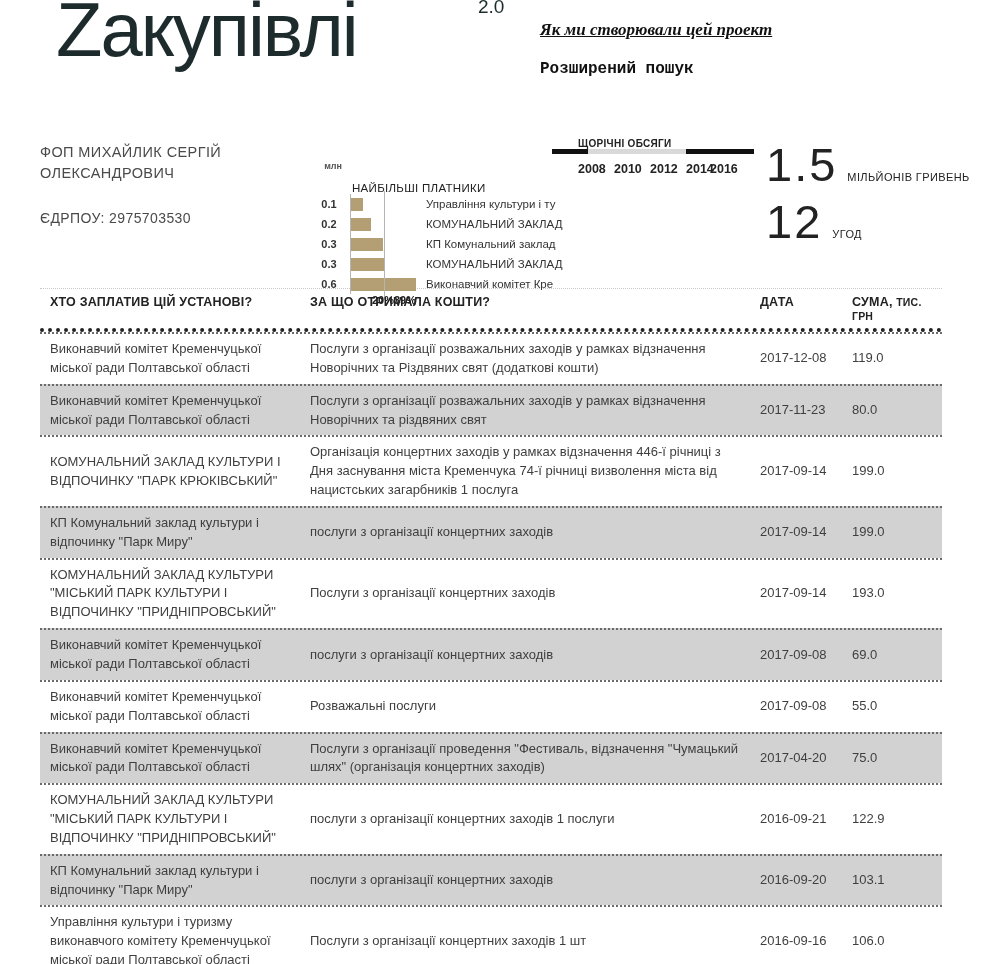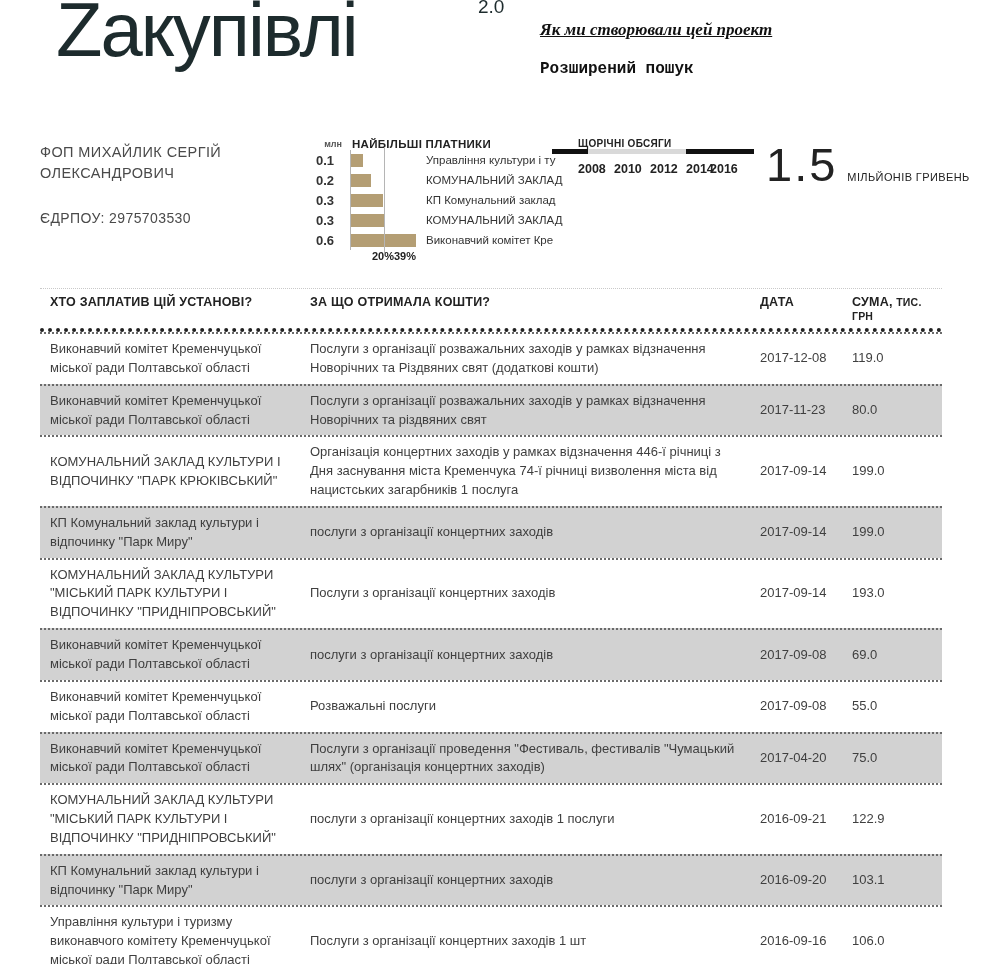--- a/index.html
+++ b/index.html
@@ -32,23 +32,23 @@
   }
   
   .infoband{position:relative;height:178px;}
   .profile{position:absolute;left:40px;top:32px;width:250px;}
   .profile-name{font-size:14.5px;letter-spacing:.4px;line-height:1.45;color:#4a4a4a;}
   .profile-edrpou{margin-top:26px;font-size:14px;letter-spacing:.4px;color:#4a4a4a;}
 
   
   .payers{position:absolute;left:316px;top:28px;}
   .payers-grid{display:grid;grid-template-columns:26px 68px 140px;column-gap:8px;align-items:center;}
-  .payers-title{font-size:11.5px;font-weight:700;color:#222;letter-spacing:.3px;grid-column:2 / span 2;white-space:nowrap;padding-left:2px;}
+  .payers-title{font-size:11.5px;font-weight:400;color:#222;letter-spacing:.3px;grid-column:2 / span 2;white-space:nowrap;padding-left:2px;margin-top:44px;}
   .unit{font-size:9px;font-weight:700;color:#555;text-align:right;}
-  .bval{font-size:13px;font-weight:700;color:#333;text-align:left;}
+  .bval{font-size:11px;font-weight:700;color:#333;text-align:center;}
   .brow{height:20px;display:flex;align-items:center;position:relative;border-left:1px solid #b5b5b5;}
   .brow .gl20{position:absolute;left:33px;top:-3px;bottom:-3px;width:1px;background:#b5b5b5;}
   .bfill{height:13px;background:#b49e74;}
   .blabel{font-size:11.5px;color:#333;white-space:nowrap;overflow:hidden;width:140px;}
   .pct-axis{grid-column:2;position:relative;height:14px;}
   .pct-axis span{position:absolute;top:0;font-size:11px;font-weight:700;color:#222;}
   .pct-axis .p20{left:22px;} .pct-axis .p39{left:44px;}
 
   
   .annual{position:absolute;left:578px;top:28px;width:184px;}
@@ -165,20 +165,24 @@
       <span style="left:108px">2014</span>
       <span style="left:132px">2016</span>
     </div>
   </div>
 
   <div class="stats">
     <div class="statline">
       <span class="bignum">1.5</span>
       <span class="statlabel">МІЛЬЙОНІВ ГРИВЕНЬ</span>
     </div>
+    <div class="statline">
+      <span class="bignum">12</span>
+      <span class="statlabel">УГОД</span>
+    </div>
   </div>
 </div>
 
 <div class="table">
   <div class="thead">
     <div class="h1">ХТО ЗАПЛАТИВ ЦІЙ УСТАНОВІ?</div>
     <div>ЗА ЩО ОТРИМАЛА КОШТИ?</div>
     <div>ДАТА</div>
     <div class="hsum"><span>СУМА,</span> <small>ТИС. ГРН</small></div>
   </div>
@@ -220,21 +224,21 @@
     <div class="cell-amount">69.0</div>
   </div>
   <div class="trow">
     <div class="cell-payer">Виконавчий комітет Кременчуцької міської ради Полтавської області</div>
     <div class="cell-desc">Розважальні послуги</div>
     <div class="cell-date">2017-09-08</div>
     <div class="cell-amount">55.0</div>
   </div>
   <div class="trow">
     <div class="cell-payer">Виконавчий комітет Кременчуцької міської ради Полтавської області</div>
-    <div class="cell-desc">Послуги з організації проведення "Фестиваль, фестивалів "Чумацький шлях" (організація концертних заходів)</div>
+    <div class="cell-desc">Послуги з організації проведення "Фестиваль, відзначення "Чумацький шлях" (організація концертних заходів)</div>
     <div class="cell-date">2017-04-20</div>
     <div class="cell-amount">75.0</div>
   </div>
   <div class="trow">
     <div class="cell-payer">КОМУНАЛЬНИЙ ЗАКЛАД КУЛЬТУРИ "МІСЬКИЙ ПАРК КУЛЬТУРИ І ВІДПОЧИНКУ "ПРИДНІПРОВСЬКИЙ"</div>
     <div class="cell-desc">послуги з організації концертних заходів 1 послуги</div>
     <div class="cell-date">2016-09-21</div>
     <div class="cell-amount">122.9</div>
   </div>
   <div class="trow">

